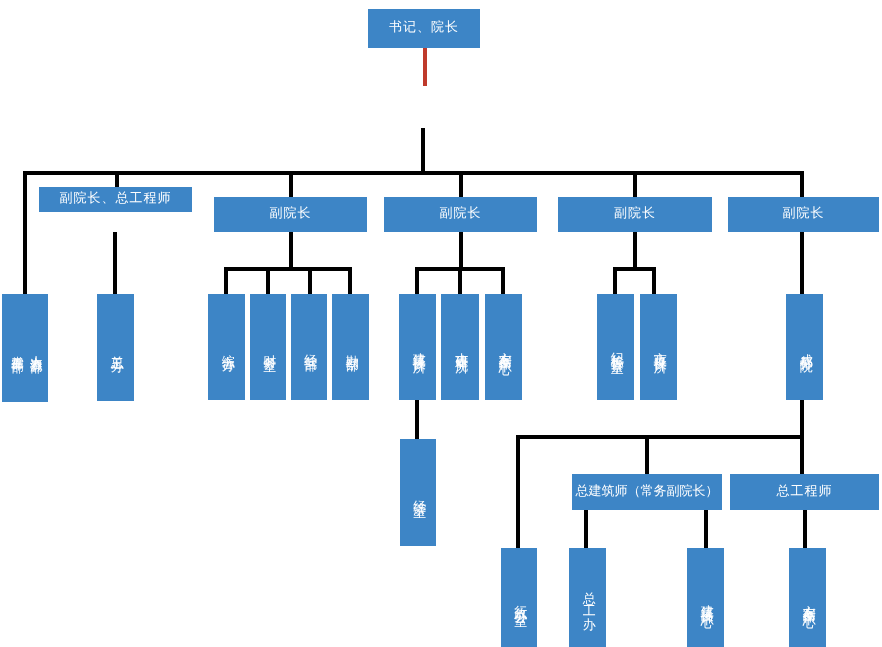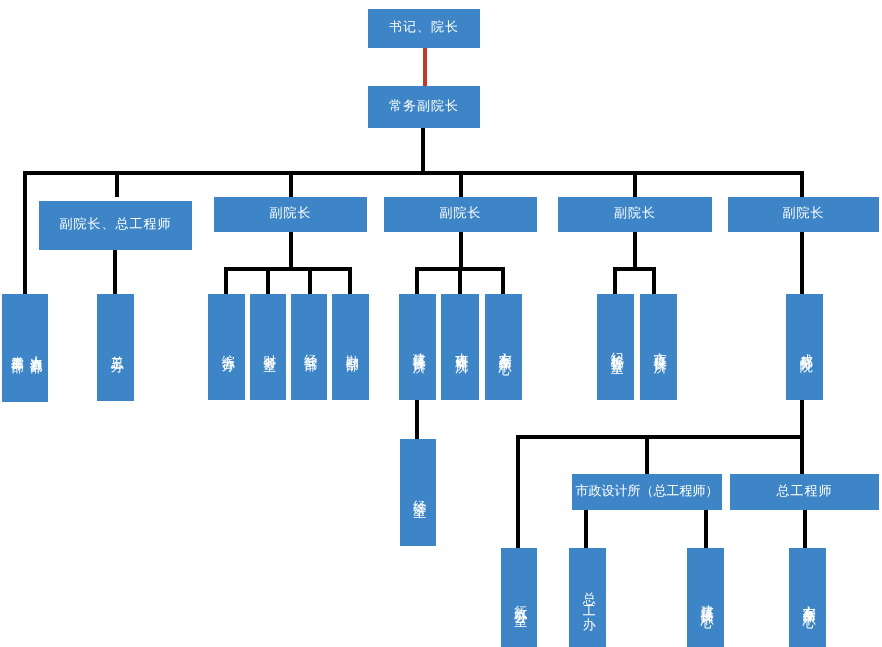--- a/index.html
+++ b/index.html
@@ -93,23 +93,22 @@
   <div class="line" style="left:800px;top:393px;width:4px;height:37px;"></div>
   <div class="line" style="left:516px;top:428px;width:288px;height:4px;"></div>
   <div class="line" style="left:516px;top:428px;width:4px;height:113px;"></div>
   <div class="line" style="left:645px;top:432px;width:4px;height:35px;"></div>
   <div class="line" style="left:800px;top:432px;width:4px;height:35px;"></div>
   <div class="line" style="left:584px;top:503px;width:4px;height:38px;"></div>
   <div class="line" style="left:704px;top:503px;width:4px;height:38px;"></div>
   <div class="line" style="left:803px;top:503px;width:4px;height:38px;"></div>
 
   <div class="node" style="left:368px;top:2px;width:112px;height:39px;">书记、院长</div>
-  <div class="node" style="left:368px;top:79px;width:112px;height:42px;">常务副院长</div>
 
-  <div class="node" style="left:39px;top:194px;width:153px;height:49px;">副院长、总工程师</div>
+  <div class="node" style="left:39px;top:180px;width:153px;height:25px;">副院长、总工程师</div>
   <div class="node" style="left:214px;top:190px;width:153px;height:35px;">副院长</div>
   <div class="node" style="left:384px;top:190px;width:153px;height:35px;">副院长</div>
   <div class="node" style="left:558px;top:190px;width:154px;height:35px;">副院长</div>
   <div class="node" style="left:728px;top:190px;width:151px;height:35px;">副院长</div>
 
   <div class="node dual" style="left:2px;top:287px;width:46px;height:108px;">
     <span>党群工作部</span>
     <span>人力资源部</span>
   </div>
   <div class="node v" style="left:97px;top:287px;width:37px;height:107px;">总工办</div>
@@ -119,21 +118,21 @@
   <div class="node v" style="left:332px;top:287px;width:37px;height:106px;">勘察部</div>
   <div class="node v" style="left:399px;top:287px;width:37px;height:106px;">建筑设计所</div>
   <div class="node v" style="left:441px;top:287px;width:38px;height:106px;">古建研究所</div>
   <div class="node v" style="left:485px;top:287px;width:37px;height:106px;">方案创作中心</div>
   <div class="node v" style="left:597px;top:287px;width:37px;height:106px;">纪检督察室</div>
   <div class="node v" style="left:640px;top:287px;width:37px;height:106px;">市政设计所</div>
   <div class="node v" style="left:786px;top:287px;width:37px;height:106px;">成都分院</div>
 
   <div class="node v" style="left:400px;top:432px;width:36px;height:107px;">经济室</div>
 
-  <div class="node" style="left:572px;top:467px;width:150px;height:36px;letter-spacing:0;">市政设计所（总工程师）</div>
+  <div class="node" style="left:572px;top:467px;width:150px;height:36px;letter-spacing:0;">总建筑师（常务副院长）</div>
   <div class="node" style="left:730px;top:467px;width:149px;height:36px;">总工程师</div>
 
   <div class="node v" style="left:501px;top:541px;width:36px;height:104px;">行政办公室</div>
   <div class="node v spread" style="left:569px;top:541px;width:37px;height:104px;">总工办</div>
   <div class="node v" style="left:687px;top:541px;width:37px;height:104px;">建筑设计中心</div>
   <div class="node v" style="left:789px;top:541px;width:37px;height:104px;">方案创作中心</div>
 
 </div>
 
 </body></html>

